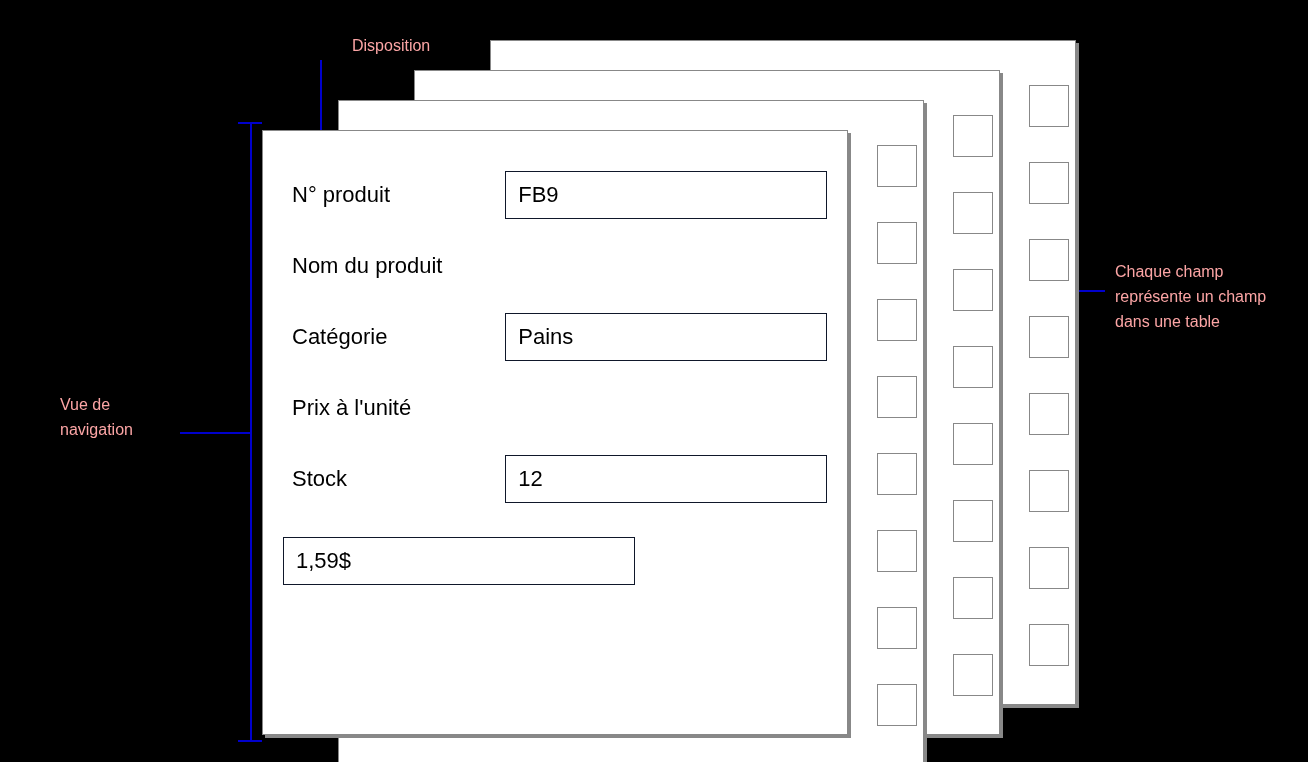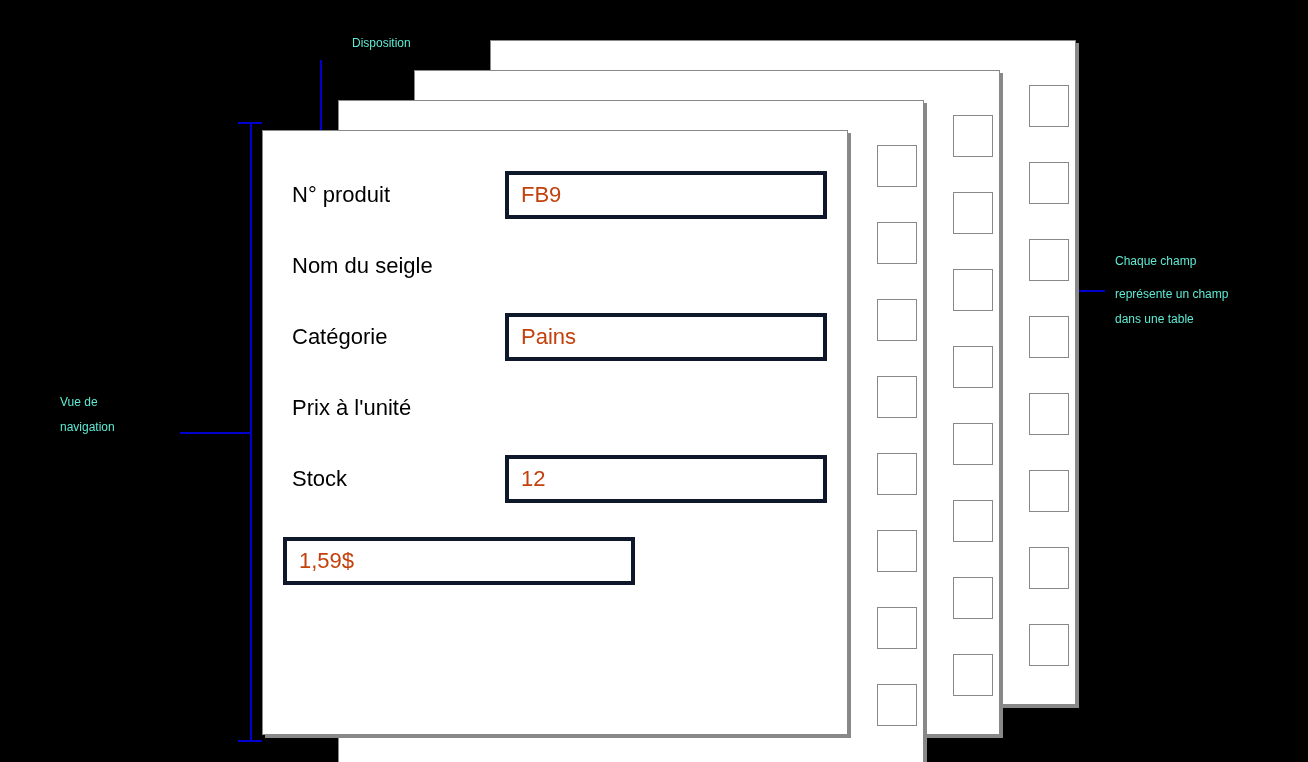--- a/index.html
+++ b/index.html
@@ -36,42 +36,42 @@
       margin-top: 34px;
     }
     .form-row:first-child { margin-top: 40px; }
     .form-label {
       width: 235px;
       font-size: 22px;
       color: #000;
       margin-left: 9px;
     }
     .form-field {
-      border: 4px solid #0f172a;
+      border: 1px solid #0f172a;
       height: 48px;
       width: 352px;
       display: flex;
       align-items: center;
       padding: 0 12px;
       font-size: 22px;
-      color: #c2410c;
+      color: #000000;
       background: #fff;
     }
 
     .annot-line {
       position: absolute;
       background: #0000cc;
     }
     .annot-line.horizontal { height: 2px; }
     .annot-line.vertical { width: 2px; }
 
     .annot-text {
       position: absolute;
-      color: #5eead4;
-      font-size: 12px;
+      color: #fca5a5;
+      font-size: 16px;
       line-height: 1.3;
     }
 
     .annot-tick {
       position: absolute;
       background: #0000cc;
     }
   </style>
 </head>
 <body>
@@ -80,21 +80,21 @@
 <div class="annot-line vertical" style="left:320px; top:60px; height:120px;"></div>
 
 <div class="annot-text" style="left:60px; top:395px;">Vue de</div>
 <div class="annot-text" style="left:60px; top:420px;">navigation</div>
 <div class="annot-line vertical" style="left:250px; top:122px; height:620px;"></div>
 <div class="annot-tick" style="left:238px; top:122px; width:24px; height:2px;"></div>
 <div class="annot-tick" style="left:238px; top:740px; width:24px; height:2px;"></div>
 <div class="annot-line horizontal" style="left:180px; top:432px; width:70px;"></div>
 
 <div class="annot-line horizontal" style="left:770px; top:290px; width:335px;"></div>
-<div class="annot-text" style="left:1115px; top:254px;">Chaque champ</div>
+<div class="annot-text" style="left:1115px; top:262px;">Chaque champ</div>
 <div class="annot-text" style="left:1115px; top:287px;">représente un champ</div>
 <div class="annot-text" style="left:1115px; top:312px;text-align:center;">dans une table</div>
 
 <div class="card card-back-1">
   <div class="back-field" style="left:538px; top:44px; width:40px;"></div>
   <div class="back-field" style="left:538px; top:121px; width:40px;"></div>
   <div class="back-field" style="left:538px; top:198px; width:40px;"></div>
   <div class="back-field" style="left:538px; top:275px; width:40px;"></div>
   <div class="back-field" style="left:538px; top:352px; width:40px;"></div>
   <div class="back-field" style="left:538px; top:429px; width:40px;"></div>
@@ -121,21 +121,21 @@
   <div class="back-field" style="left:538px; top:506px; width:40px;"></div>
   <div class="back-field" style="left:538px; top:583px; width:40px;"></div>
 </div>
 
 <div class="card card-front">
   <div class="form-row">
     <div class="form-label">N° produit</div>
     <div class="form-field">FB9</div>
   </div>
   <div class="form-row">
-    <div class="form-label">Nom du seigle</div>
+    <div class="form-label">Nom du produit</div>
   </div>
   <div class="form-row">
     <div class="form-label">Catégorie</div>
     <div class="form-field">Pains</div>
   </div>
   <div class="form-row">
     <div class="form-label">Prix à l'unité</div>
   </div>
   <div class="form-row">
     <div class="form-label">Stock</div>

